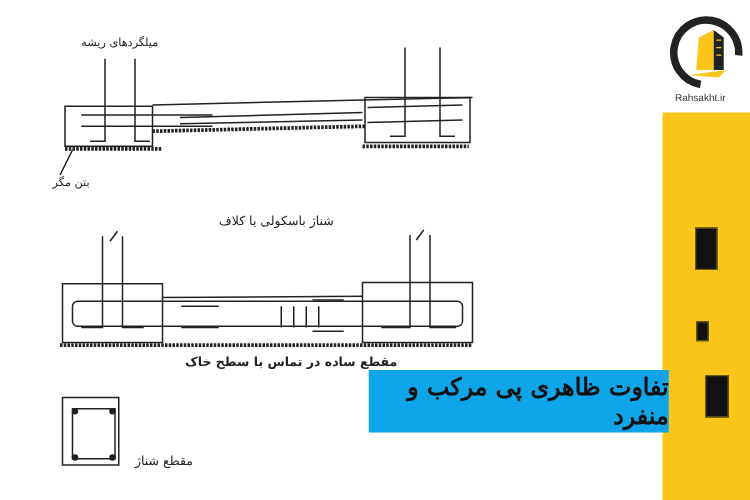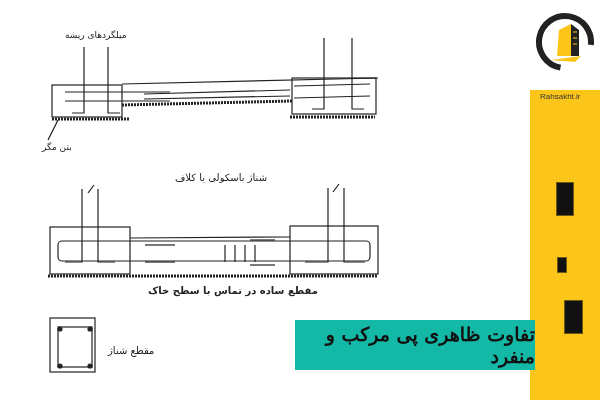--- a/index.html
+++ b/index.html
@@ -1,22 +1,22 @@
 <!DOCTYPE html>
 <html><head>
 <meta charset="utf-8">
 <style>
   html, body { margin:0; padding:0; }
   body { width:600px; height:400px; background:#ffffff; position:relative; overflow:hidden; font-family:"DejaVu Sans", sans-serif; }
   .panel { position:absolute; left:530px; top:90px; width:70px; height:310px; background:#fcc51a; }
-  .banner { position:absolute; left:295px; top:296px; width:240px; height:50px; background:#14b8a6; display:flex; align-items:center; justify-content:center;margin-top:24px; }
+  .banner { position:absolute; left:295px; top:296px; width:240px; height:50px; background:#0ea5e9; display:flex; align-items:center; justify-content:center; }
   .banner-text { font-family:"DejaVu Serif", serif; font-size:19px; color:#111; direction:rtl; font-weight:bold; }
   .blk { position:absolute; background:#111; border:1px solid #6b5a10; }
   .logo { position:absolute; left:535px; top:12px; width:60px; height:60px; }
-  .logo-text { position:absolute; left:540px; top:92px; font-size:8px; color:#333; font-family:"Liberation Sans", sans-serif; }
+  .logo-text { position:absolute; left:540px; top:74px; font-size:8px; color:#333; font-family:"Liberation Sans", sans-serif; }
   svg.drawing { position:absolute; left:0; top:0; }
   .lbl { position:absolute; font-size:9px; color:#222; direction:rtl; font-family:"DejaVu Sans", sans-serif; }
 </style>
 </head>
 <body>
 
 <div class="panel"></div>
 <div class="blk" style="left:556px;top:182px;width:16px;height:32px;"></div>
 <div class="blk" style="left:557px;top:257px;width:8px;height:14px;"></div>
 <div class="blk" style="left:564px;top:300px;width:17px;height:32px;"></div>
@@ -81,13 +81,13 @@
     <circle cx="90" cy="329" r="2" fill="#222"></circle>
     <circle cx="60" cy="366" r="2" fill="#222"></circle>
     <circle cx="90" cy="366" r="2" fill="#222"></circle>
   <line x1="48" y1="140" x2="58" y2="120"></line>
 </svg>
 
 <div class="lbl" style="left:65px;top:30px;">میلگردهای ریشه</div>
 <div class="lbl" style="left:42px;top:142px;text-align:right;">بتن مگر</div>
 <div class="lbl" style="left:175px;top:128px;font-size:10px;margin-top:44px;">شناژ باسکولی یا کلاف</div>
 <div class="lbl" style="left:148px;top:285px;font-size:10px;font-weight:bold;">مقطع ساده در تماس با سطح خاک</div>
-<div class="lbl" style="left:108px;top:345px;font-size:10px;">مقطع شناژ</div>
+<div class="lbl" style="left:108px;top:364px;font-size:10px;">مقطع شناژ</div>
 
 </body></html>

